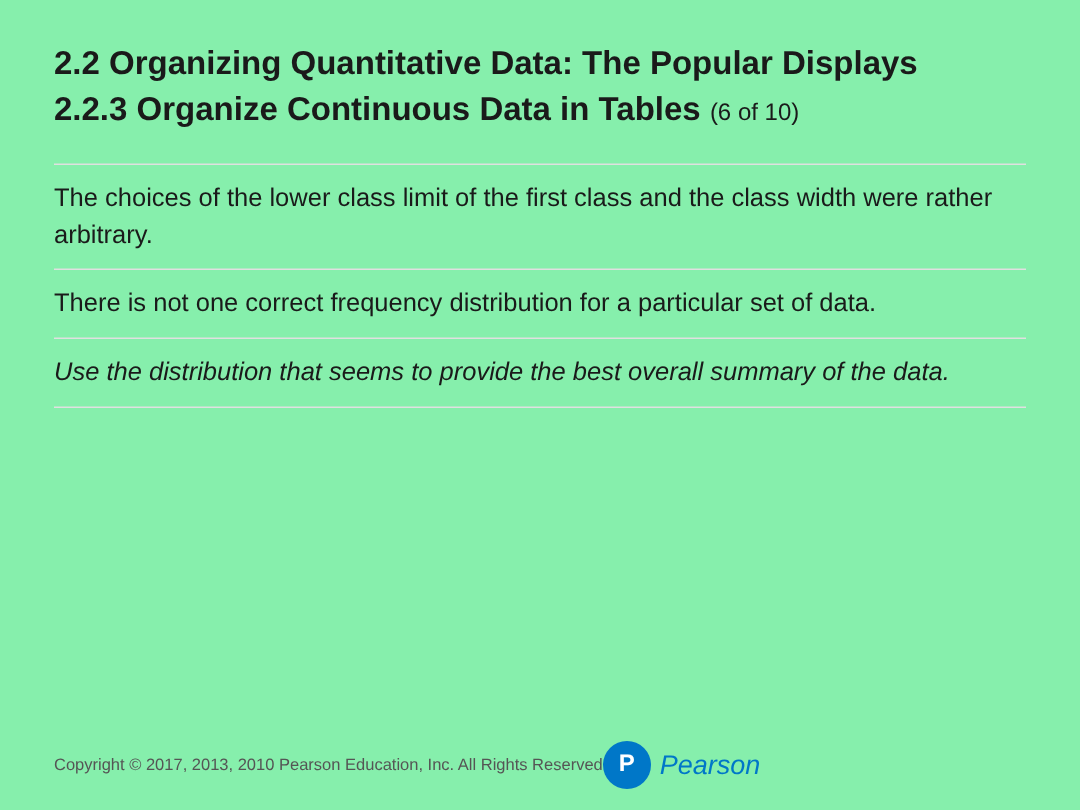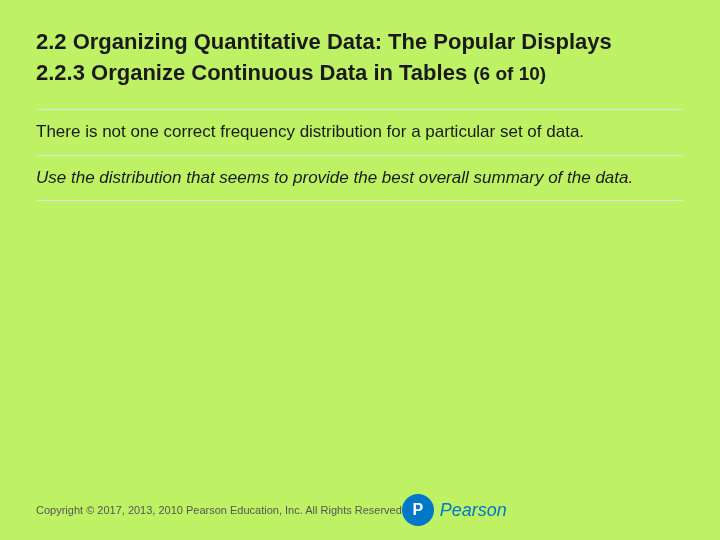--- a/index.html
+++ b/index.html
@@ -12,21 +12,21 @@
       width: 720px;
       height: 540px;
       background: #ffffff;
       font-family: Arial, Helvetica, sans-serif;
       overflow: hidden;
     }
 
     .slide-container {
       width: 720px;
       height: 540px;
-      background: #bef264;
+      background: #86efac;
       padding: 28px 36px 20px 36px;
       display: flex;
       flex-direction: column;
       position: relative;
     }
 
     .header-section {
       margin-bottom: 22px;
     }
 
@@ -39,22 +39,22 @@
     }
 
     .subtitle {
       font-size: 22px;
       font-weight: bold;
       color: #1a1a1a;
       line-height: 1.3;
     }
 
     .subtitle-badge {
-      font-size: 19px;
-      font-weight: bold;
+      font-size: 16px;
+      font-weight: normal;
       color: #1a1a1a;
     }
 
     .content-section {
       flex: 1;
       display: flex;
       flex-direction: column;
       gap: 0px;
     }
 
@@ -121,20 +121,23 @@
       <span>2.2 Organizing Quantitative Data: The Popular Displays</span>
     </div>
     <div class="subtitle">
       <span>2.2.3 Organize Continuous Data in Tables</span>
       <span class="subtitle-badge">(6 of 10)</span>
     </div>
   </div>
 
   <div class="content-section">
     <div class="paragraph">
+      <span>The choices of the lower class limit of the first class and the class width were rather arbitrary.</span>
+    </div>
+    <div class="paragraph">
       <span>There is not one correct frequency distribution for a particular set of data.</span>
     </div>
     <div class="paragraph">
       <span>Use the distribution that seems to provide the best overall summary of the data.</span>
     </div>
   </div>
 
   <div class="footer">
     <span class="footer-text">Copyright © 2017, 2013, 2010 Pearson Education, Inc. All Rights Reserved</span>
     <div class="pearson-logo">

